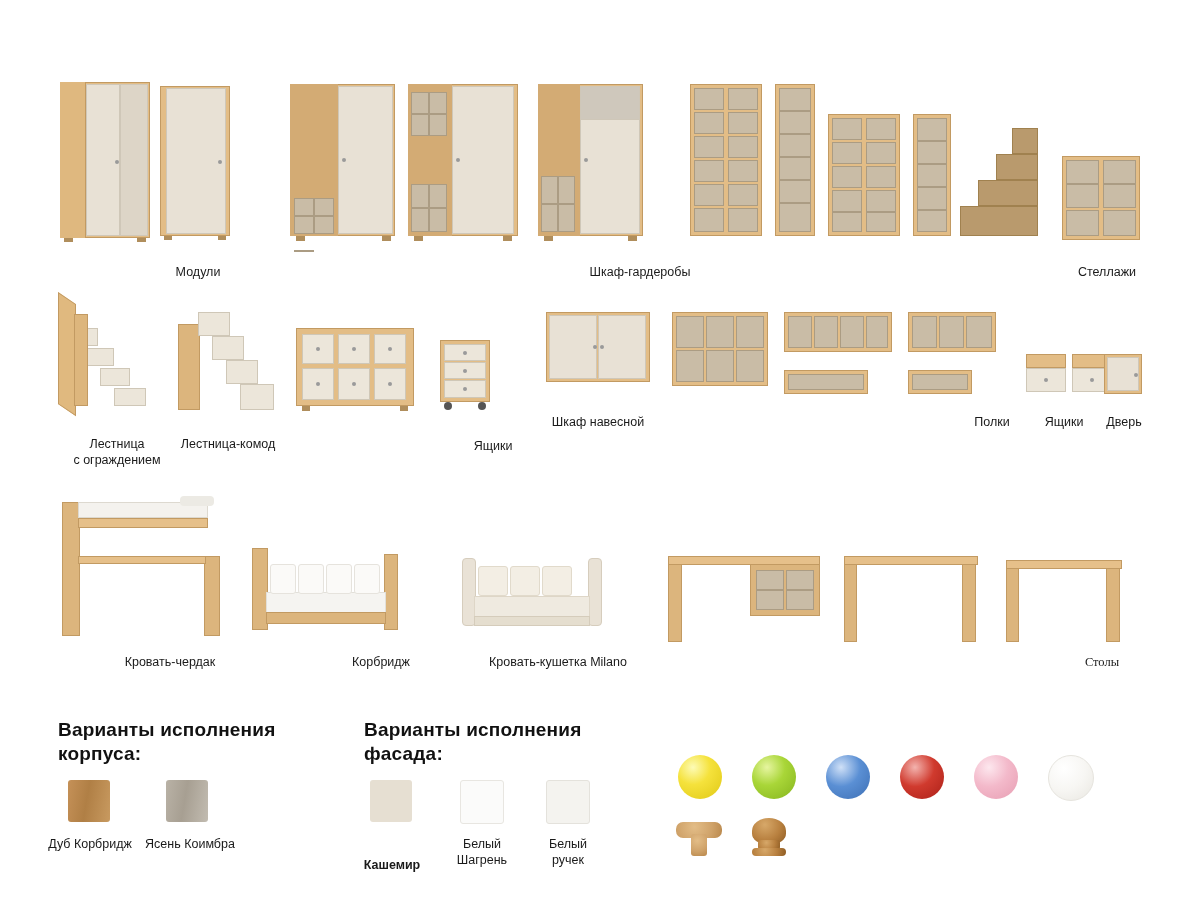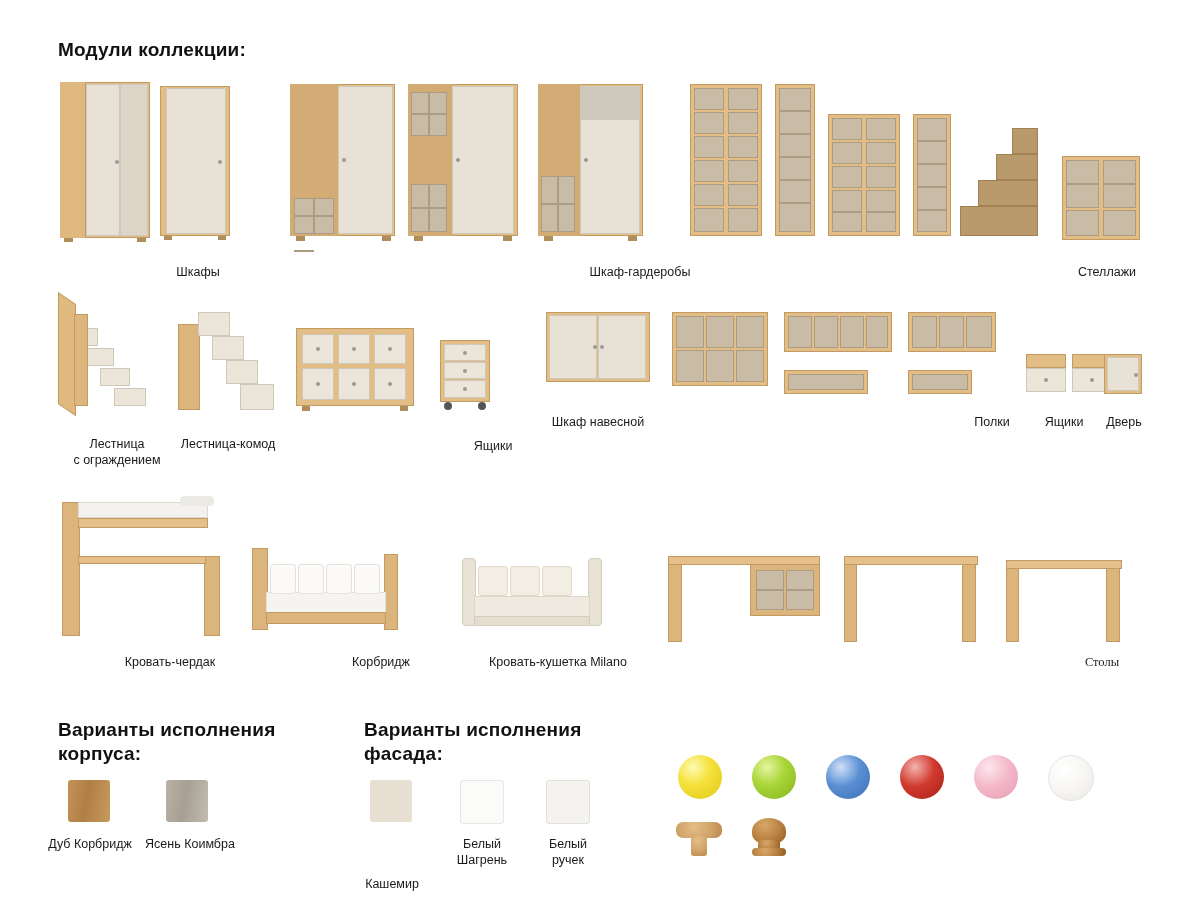--- a/index.html
+++ b/index.html
@@ -121,41 +121,40 @@
   }
   .h-wood-round {
     background: radial-gradient(circle at 38% 26%, #d7a869 0%, #b8803f 55%, #8e5c23 100%);
   }
 </style>
 </head>
 <body>
 
 <div class="page">
 
-  <div class="section-title" style="left:58px; top:38px;">Модули коллекции:</div>
 
   <div class="fig" style="left:60px; top:82px; width:90px; height:160px;">
     <div class="carcass" style="left:0; top:0; width:90px; height:156px;"></div>
     <div class="door" style="left:26px; top:2px; width:34px; height:152px;"></div>
     <div class="door" style="left:60px; top:2px; width:28px; height:152px; background:#ddd5c7;"></div>
     <div class="panel" style="left:0; top:0; width:26px; height:156px; background:#dfb87f; border-right:1px solid #c29a62;"></div>
     <div class="knob" style="left:55px; top:78px;"></div>
     <div class="leg" style="left:4px; top:156px; width:9px; height:4px;"></div>
     <div class="leg" style="left:77px; top:156px; width:9px; height:4px;"></div>
   </div>
 
   <div class="fig" style="left:160px; top:86px; width:70px; height:156px;">
     <div class="carcass" style="left:0; top:0; width:70px; height:150px;"></div>
     <div class="door" style="left:6px; top:2px; width:60px; height:146px;"></div>
     <div class="knob" style="left:58px; top:74px;"></div>
     <div class="leg" style="left:4px; top:150px; width:8px; height:4px;"></div>
     <div class="leg" style="left:58px; top:150px; width:8px; height:4px;"></div>
   </div>
 
-  <div class="caption" style="left:148px; top:264px; width:100px;">Шкафы</div>
+  <div class="caption" style="left:148px; top:264px; width:100px;">Модули</div>
 
   <div class="fig" style="left:290px; top:84px; width:105px; height:160px;">
     <div class="carcass" style="left:0; top:0; width:105px; height:152px;"></div>
     <div class="panel" style="left:0; top:0; width:48px; height:152px; background:#d3ab74;"></div>
     <div class="inner" style="left:4px; top:132px; width:20px; height:18px;"></div>
     <div class="inner" style="left:24px; top:132px; width:20px; height:18px;"></div>
     <div class="inner" style="left:4px; top:166px; width:20px; height:0;"></div>
     <div class="inner" style="left:4px; top:114px; width:20px; height:18px;"></div>
     <div class="inner" style="left:24px; top:114px; width:20px; height:18px;"></div>
     <div class="door" style="left:48px; top:2px; width:55px; height:148px;"></div>
@@ -436,21 +435,21 @@
   <div class="swatch sw-oak" style="left:68px; top:780px;"></div>
   <div class="caption" style="left:44px; top:836px; width:92px;">Дуб Корбридж</div>
 
   <div class="swatch sw-ash" style="left:166px; top:780px;"></div>
   <div class="caption" style="left:142px; top:836px; width:96px;">Ясень Коимбра</div>
 
   <div class="section-title" style="left:364px; top:718px; width:300px;">Варианты исполнения
 фасада:</div>
 
   <div class="swatch sw-cashmere" style="left:370px; top:780px;"></div>
-  <div class="caption" style="left:350px; top:876px; width:84px;">Кашемир</div>
+  <div class="caption" style="left:350px; top:857px; width:84px;font-weight:bold;">Кашемир</div>
 
   <div class="swatch sw-whiteshag" style="left:460px; top:780px;"></div>
   <div class="caption" style="left:440px; top:836px; width:84px;">Белый
 Шагрень</div>
 
   <div class="swatch sw-whitegloss" style="left:546px; top:780px;"></div>
   <div class="caption" style="left:526px; top:836px; width:84px;">Белый
 ручек</div>
 
 

